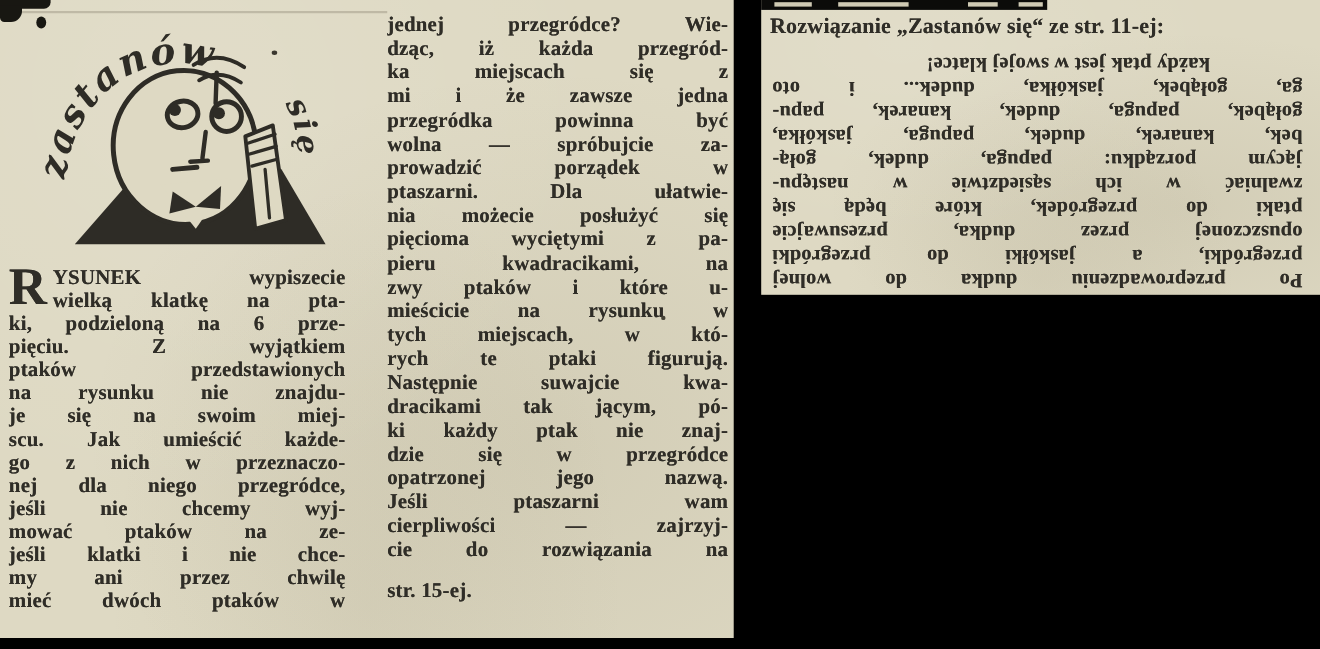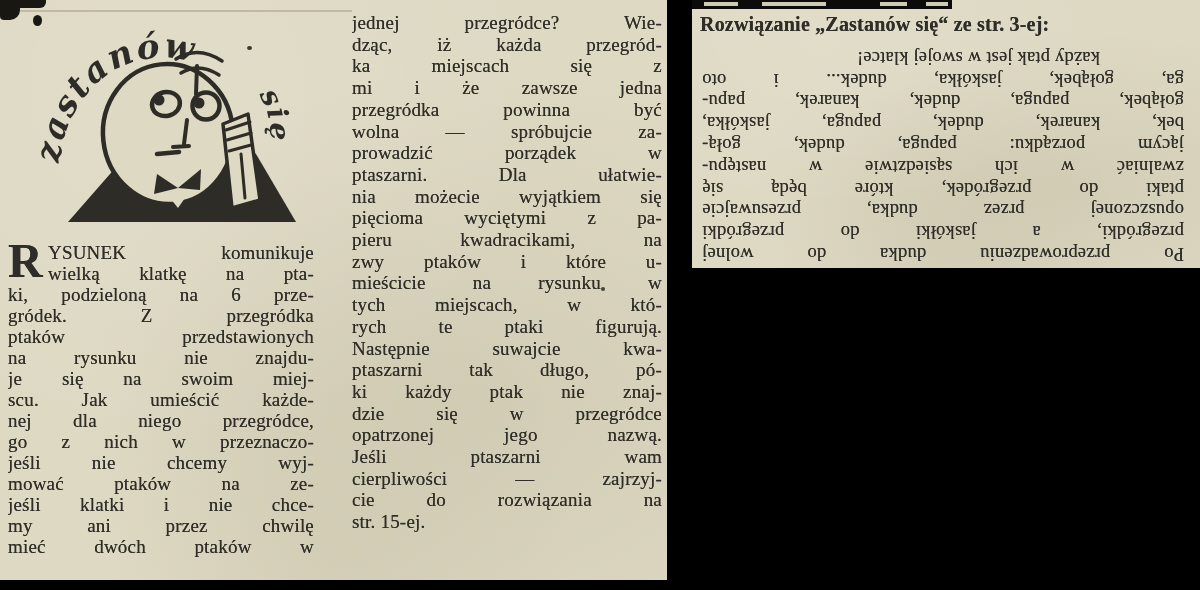--- a/index.html
+++ b/index.html
@@ -18,34 +18,34 @@
     color:#2f2d27;
   }
   #left-page{left:0;top:0;width:667px;height:580px;}
   #solution-page{left:692px;top:0;width:508px;height:268px;}
 
   .col{position:absolute;}
   #col1{left:8px;top:242px;width:306px;}
   #col2{left:352px;top:12px;width:310px;}
 
   .line{
-    font-weight:400;
+    font-weight:700;
     font-size:19px;
     line-height:21px;
     letter-spacing:0.2px;
     color:#2f2d27;
     text-align:justify;
     text-align-last:justify;
     text-shadow:0 0 0.5px rgba(47,45,39,0.8);
     white-space:nowrap; 
     overflow:hidden;
   }
   .line{white-space:normal;}
   #col2 .line{line-height:21.7px;}
-  #col2 .line:last-child{text-align-last:left;}
+  #col2 .line:last-child{text-align-last:left;margin-top:16px;}
   
   #col1 .line:nth-child(1),
   #col1 .line:nth-child(2){padding-left:40px;}
 
   #drop-cap{
     position:absolute;left:8px;top:239px;
     font-size:48px;line-height:44px;font-weight:700;color:#2f2d27;
     text-shadow:0 0 0.5px rgba(47,45,39,0.8);
   }
 
@@ -124,55 +124,55 @@
       <textPath href="#arc-hair" startOffset="4%">zastanów</textPath>
     </text>
     <text font-family="DejaVu Serif, serif" font-style="italic" font-weight="700" font-size="28" letter-spacing="2" fill="#2e2c26">
       <textPath href="#arc-sie" startOffset="8%">się</textPath>
     </text>
   </svg>
 
   <div id="drop-cap">R</div>
 
   <div id="col1" class="col">
-      <div class="line">YSUNEK komunikuje</div>
+      <div class="line">YSUNEK wypiszecie</div>
       <div class="line">wielką klatkę na pta-</div>
       <div class="line">ki, podzieloną na 6 prze-</div>
-      <div class="line">gródek. Z przegródka</div>
+      <div class="line">pięciu. Z wyjątkiem</div>
       <div class="line">ptaków przedstawionych</div>
       <div class="line">na rysunku nie znajdu-</div>
       <div class="line">je się na swoim miej-</div>
       <div class="line">scu. Jak umieścić każde-</div>
+      <div class="line">go z nich w przeznaczo-</div>
       <div class="line">nej dla niego przegródce,</div>
-      <div class="line">go z nich w przeznaczo-</div>
       <div class="line">jeśli nie chcemy wyj-</div>
       <div class="line">mować ptaków na ze-</div>
       <div class="line">jeśli klatki i nie chce-</div>
       <div class="line">my ani przez chwilę</div>
       <div class="line">mieć dwóch ptaków w</div>
     </div>
 
   <div id="col2" class="col">
       <div class="line">jednej przegródce? Wie-</div>
       <div class="line">dząc, iż każda przegród-</div>
       <div class="line">ka miejscach się z</div>
       <div class="line">mi i że zawsze jedna</div>
       <div class="line">przegródka powinna być</div>
       <div class="line">wolna — spróbujcie za-</div>
       <div class="line">prowadzić porządek w</div>
       <div class="line">ptaszarni. Dla ułatwie-</div>
-      <div class="line">nia możecie wyjątkiem się</div>
+      <div class="line">nia możecie posłużyć się</div>
       <div class="line">pięcioma wyciętymi z pa-</div>
       <div class="line">pieru kwadracikami, na</div>
       <div class="line">zwy ptaków i które u-</div>
       <div class="line">mieścicie na rysunku w</div>
       <div class="line">tych miejscach, w któ-</div>
       <div class="line">rych te ptaki figurują.</div>
       <div class="line">Następnie suwajcie kwa-</div>
-      <div class="line">ptaszarni tak długo, pó-</div>
+      <div class="line">dracikami tak jącym, pó-</div>
       <div class="line">ki każdy ptak nie znaj-</div>
       <div class="line">dzie się w przegródce</div>
       <div class="line">opatrzonej jego nazwą.</div>
       <div class="line">Jeśli ptaszarni wam</div>
       <div class="line">cierpliwości — zajrzyj-</div>
       <div class="line">cie do rozwiązania na</div>
       <div class="line">str. 15-ej.</div>
     </div>
 
   <div id="scanline" class="artifact"></div>
@@ -184,21 +184,21 @@
 </div>
 
 <div id="solution-page" class="paper">
   <div id="top-strip">
     <div id="mark-1" class="strip-mark"></div>
     <div id="mark-2" class="strip-mark"></div>
     <div id="mark-3" class="strip-mark"></div>
     <div id="mark-4" class="strip-mark"></div>
   </div>
 
-  <div id="solution-heading">Rozwiązanie „Zastanów się“ ze str. 3-ej:</div>
+  <div id="solution-heading">Rozwiązanie „Zastanów się“ ze str. 11-ej:</div>
 
   <div id="solution-rotated">
       <div class="line">Po przeprowadzeniu dudka do wolnej</div>
       <div class="line">przegródki, a jaskółki do przegródki</div>
       <div class="line">opuszczonej przez dudka, przesuwajcie</div>
       <div class="line">ptaki do przegródek, które będą się</div>
       <div class="line">zwalniać w ich sąsiedztwie w następu-</div>
       <div class="line">jącym porządku: papuga, dudek, gołą-</div>
       <div class="line">bek, kanarek, dudek, papuga, jaskółka,</div>
       <div class="line">gołąbek, papuga, dudek, kanarek, papu-</div>

